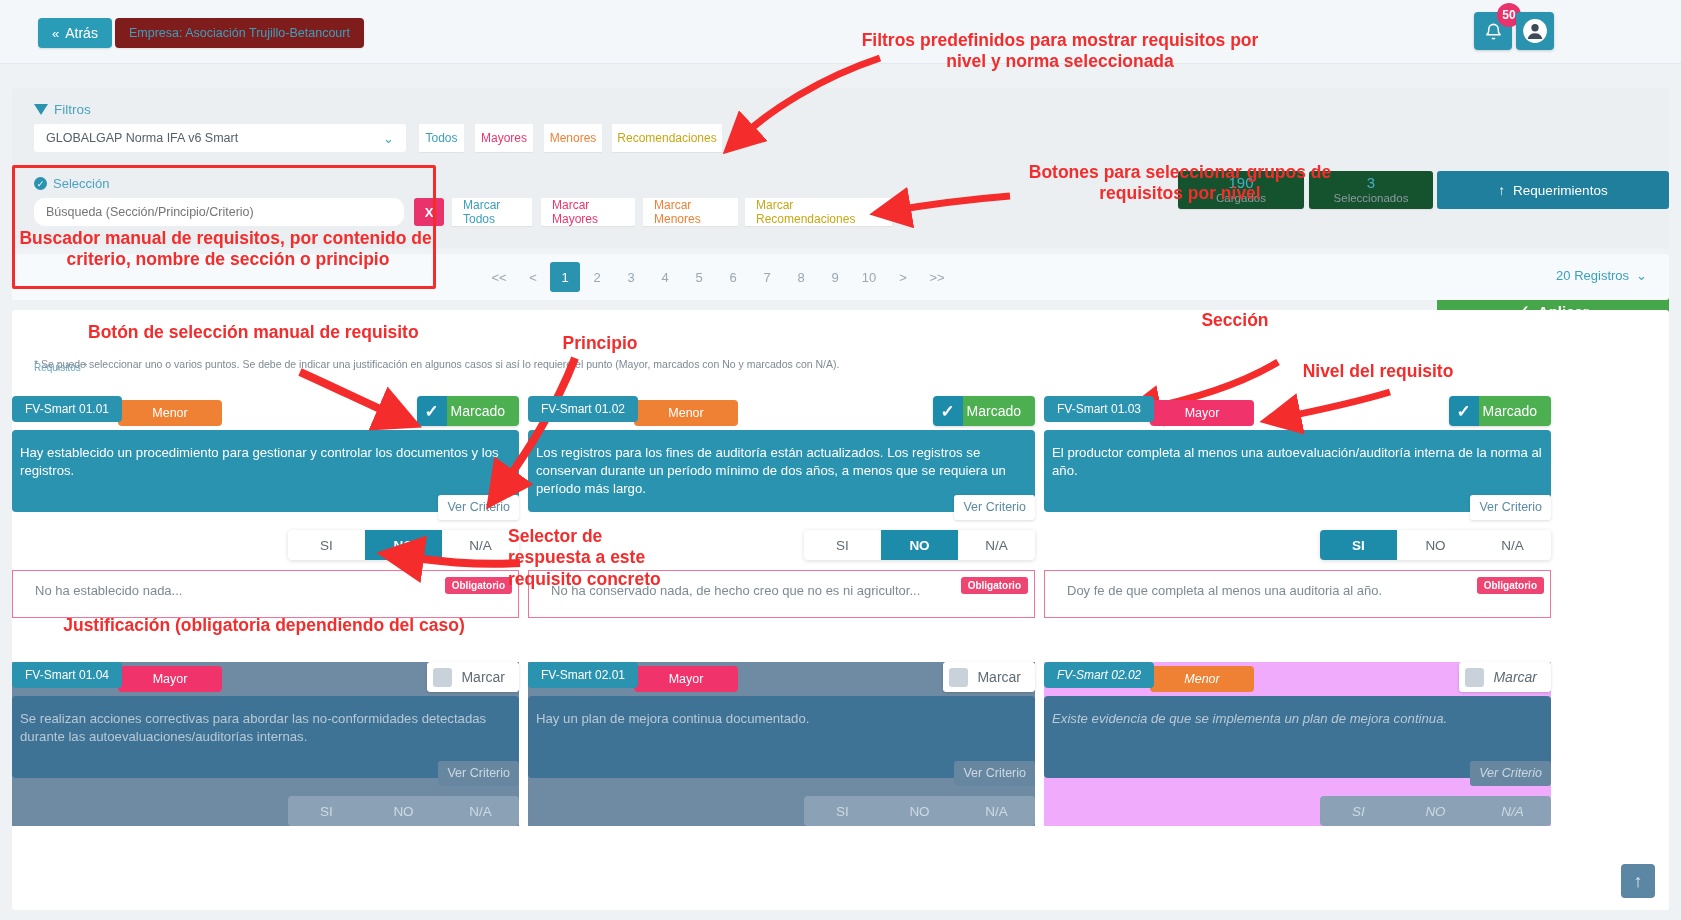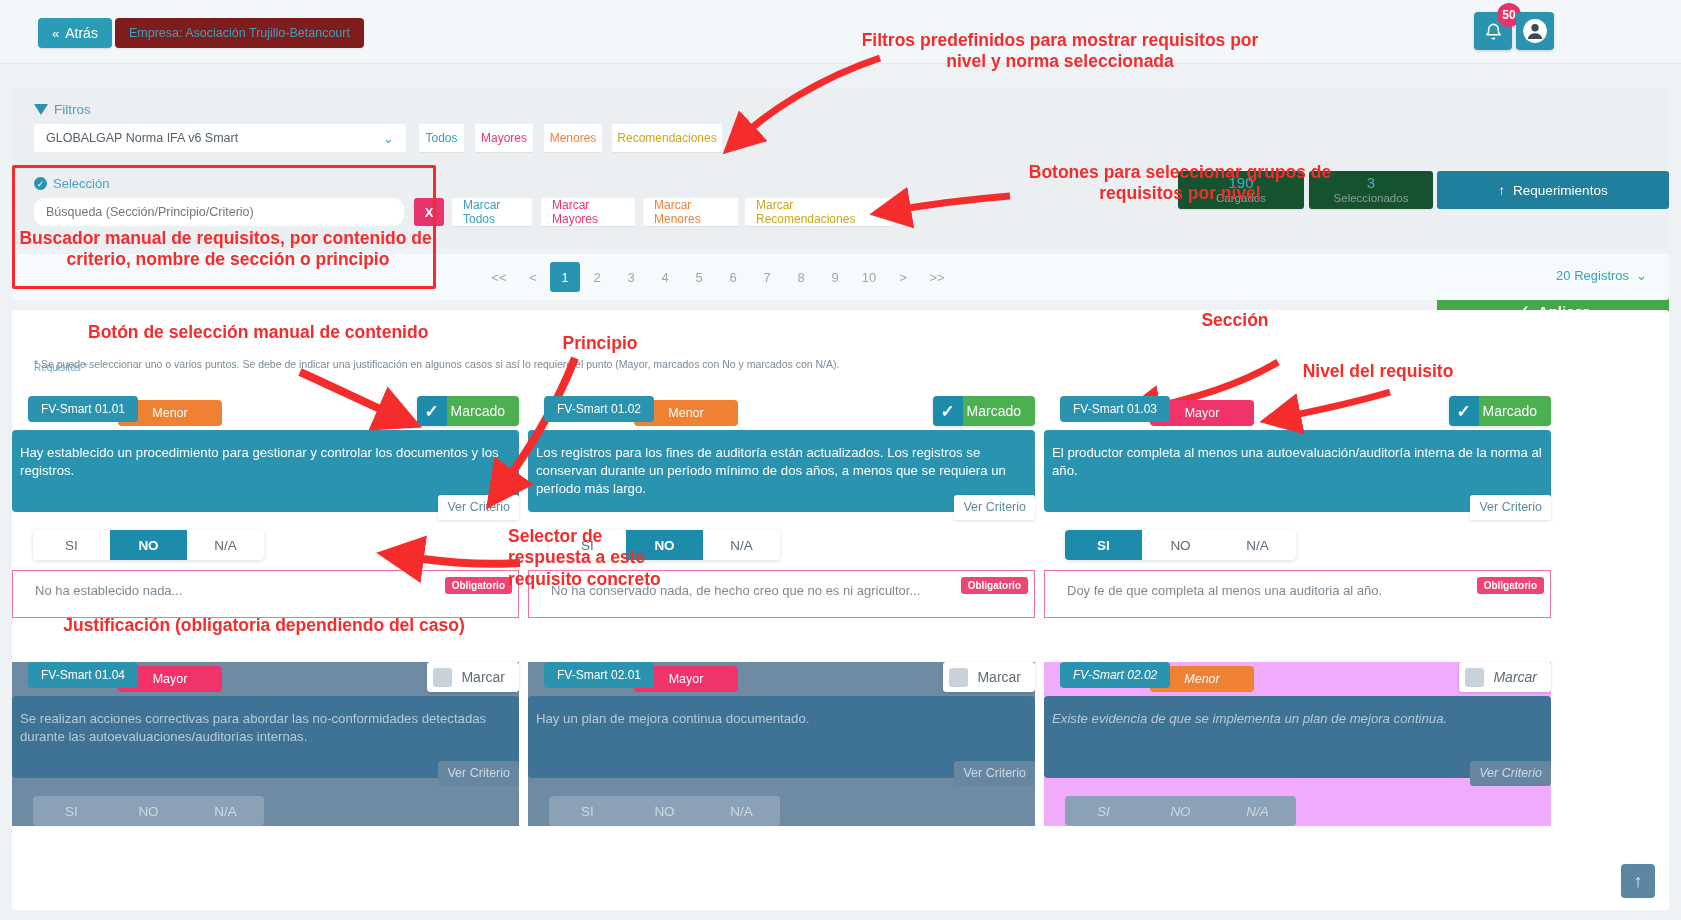--- a/index.html
+++ b/index.html
@@ -154,21 +154,21 @@
     position: absolute; left: 12px; top: 310px; width: 1657px; height: 600px;
     background: #fff; border-radius: 3px;
   }
   .req-title { position: absolute; left: 22px; top: 22px; font-size: 10px; color: #6ba7c4; margin-top: 30px; }
   .req-note  { position: absolute; left: 22px; top: 48px; font-size: 10.5px; color: #7d8a94; }
 
   
   .card { position: absolute; width: 507px; }
   .card-head { position: relative; height: 30px; }
   .tag-code {
-    position: absolute; left: 16px; top: 0; height: 26px; padding: 8px 13px;
+    position: absolute; left: 0; top: 0; height: 26px; padding: 8px 13px;
     background: #2a93b0; color: #fff; font-size: 12px; border-radius: 4px;
     display: flex; align-items: center; z-index: 2;
   }
   .tag-level {
     position: absolute; left: 106px; top: 4px; width: 104px; height: 26px;
     color: #fff; font-size: 12.5px; border-radius: 4px;
     display: flex; align-items: center; justify-content: center; z-index: 1;
   }
   .lvl-menor { background: #ee8133; }
   .lvl-mayor { background: #f0336b; }
@@ -198,21 +198,21 @@
   .criterio-box {
     position: relative; margin-top: 4px; height: 82px;
     background: #2a93b0; border-radius: 4px;
     padding: 14px 8px; color: #fff; font-size: 13.2px; line-height: 1.38;
   }
   .ver-criterio {
     position: absolute; right: 0; bottom: -8px; background: #fff;
     color: #5d8ba0; font-size: 12.5px; padding: 4px 9px; border-radius: 3px;
     cursor: pointer; box-shadow: 0 1px 3px rgba(0,0,0,.14);
   }
-  .answer-row { margin-top: 18px; display: flex; justify-content: flex-start; margin-left: 21px; }
+  .answer-row { margin-top: 18px; display: flex; justify-content: flex-end; margin-left: 21px; }
   .answer {
     display: flex; background: #fff; border-radius: 4px; overflow: hidden;
     box-shadow: 0 1px 4px rgba(0,0,0,.14);
   }
   .ans {
     width: 77px; height: 30px; display: flex; align-items: center;
     justify-content: center; font-size: 13.5px; color: #5f6b75; cursor: pointer;
   }
   .ans.sel { background: #1d8cab; color: #fff; font-weight: bold; }
 
@@ -526,21 +526,21 @@
 
     <path d="M520,563 C470,566 430,560 400,556" stroke="#f42c2c" stroke-width="8" fill="none" marker-end="url(#ah)"></path>
   </svg>
 
   <div class="anno" style="left:830px; top:30px; width:460px;">Filtros predefinidos para mostrar requisitos por
 nivel y norma seleccionada</div>
   <div class="anno" style="left:1005px; top:162px; width:350px;">Botones para seleccionar grupos de
 requisitos por nivel</div>
   <div class="anno" style="left:18px; top:228px; width:420px;">Buscador manual de requisitos, por contenido del
 criterio, nombre de sección o principio</div>
-  <div class="anno" style="left:88px; top:322px; width:390px; text-align:left;">Botón de selección manual de contenido</div>
+  <div class="anno" style="left:88px; top:322px; width:390px; text-align:left;">Botón de selección manual de requisito</div>
   <div class="anno" style="left:535px; top:333px; width:130px;">Principio</div>
   <div class="anno" style="left:1175px; top:310px; width:120px;">Sección</div>
   <div class="anno" style="left:1283px; top:361px; width:190px;">Nivel del requisito</div>
   <div class="anno" style="left:508px; top:526px; width:190px; text-align:left;">Selector de
 respuesta a este
 requisito concreto</div>
   <div class="anno" style="left:24px; top:615px; width:480px;">Justificación (obligatoria dependiendo del caso)</div>
 
   <div class="anno-box" style="left:12px; top:165px; width:424px; height:124px;"></div>
 

